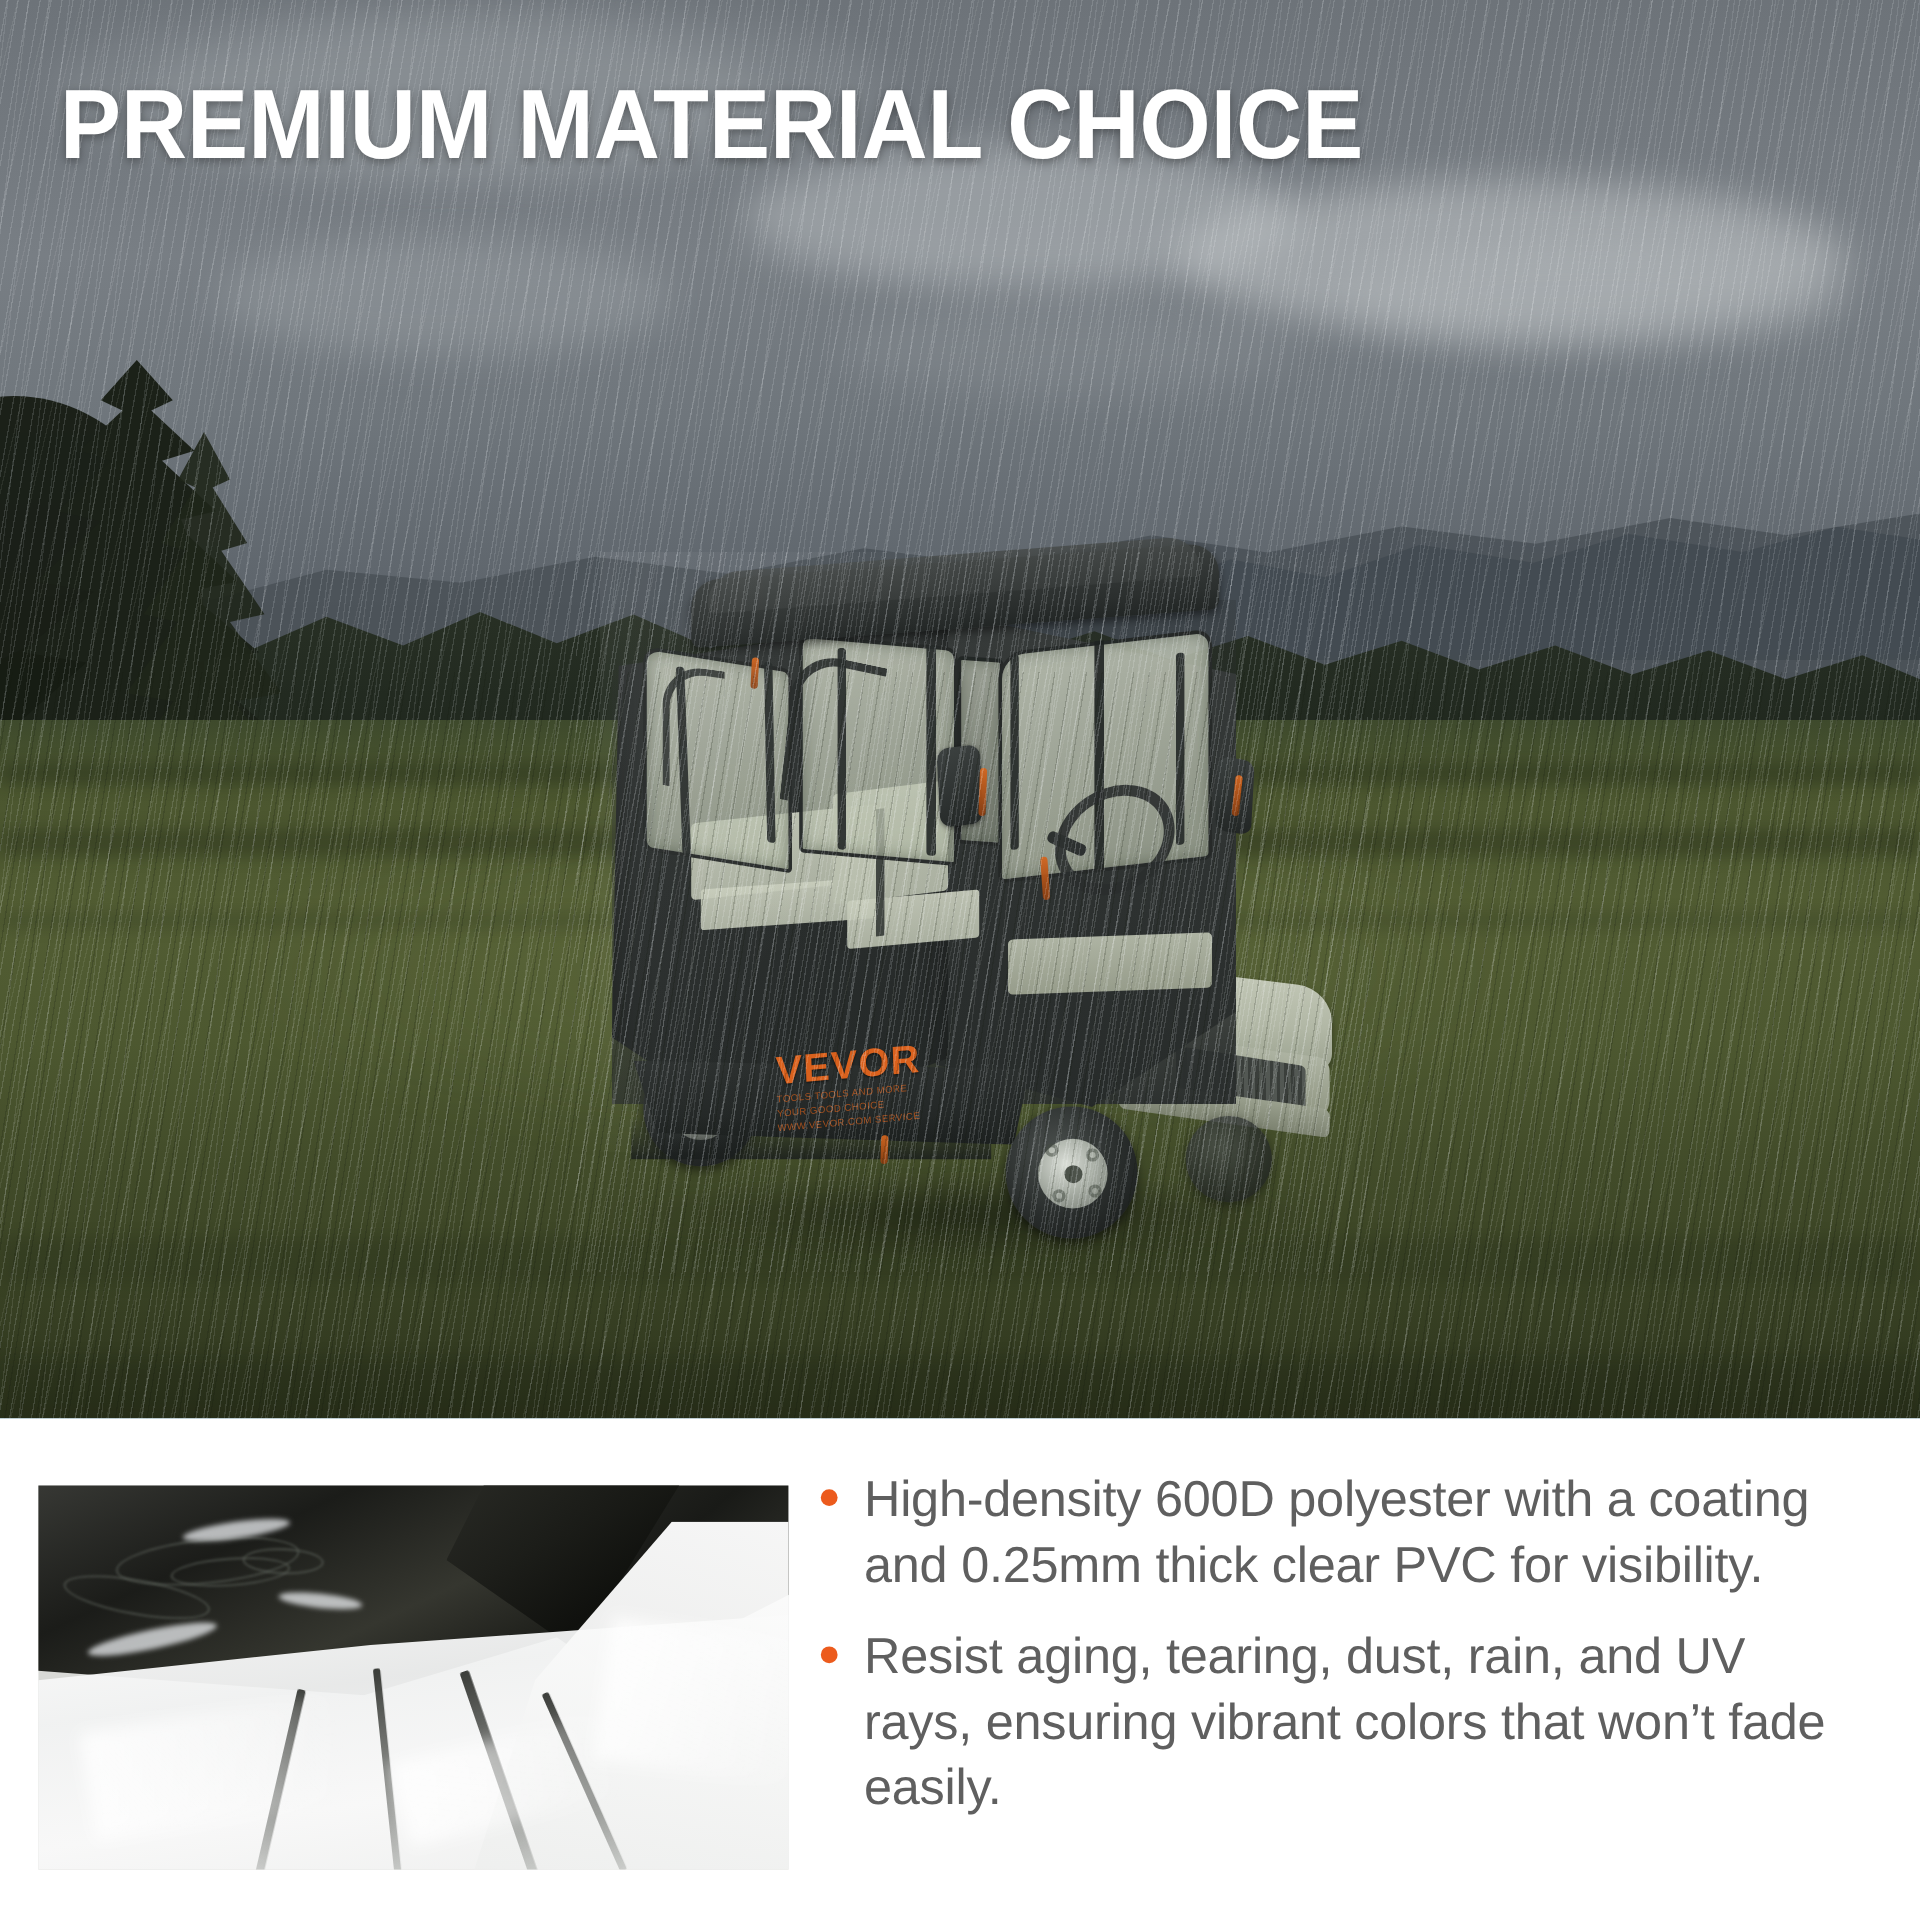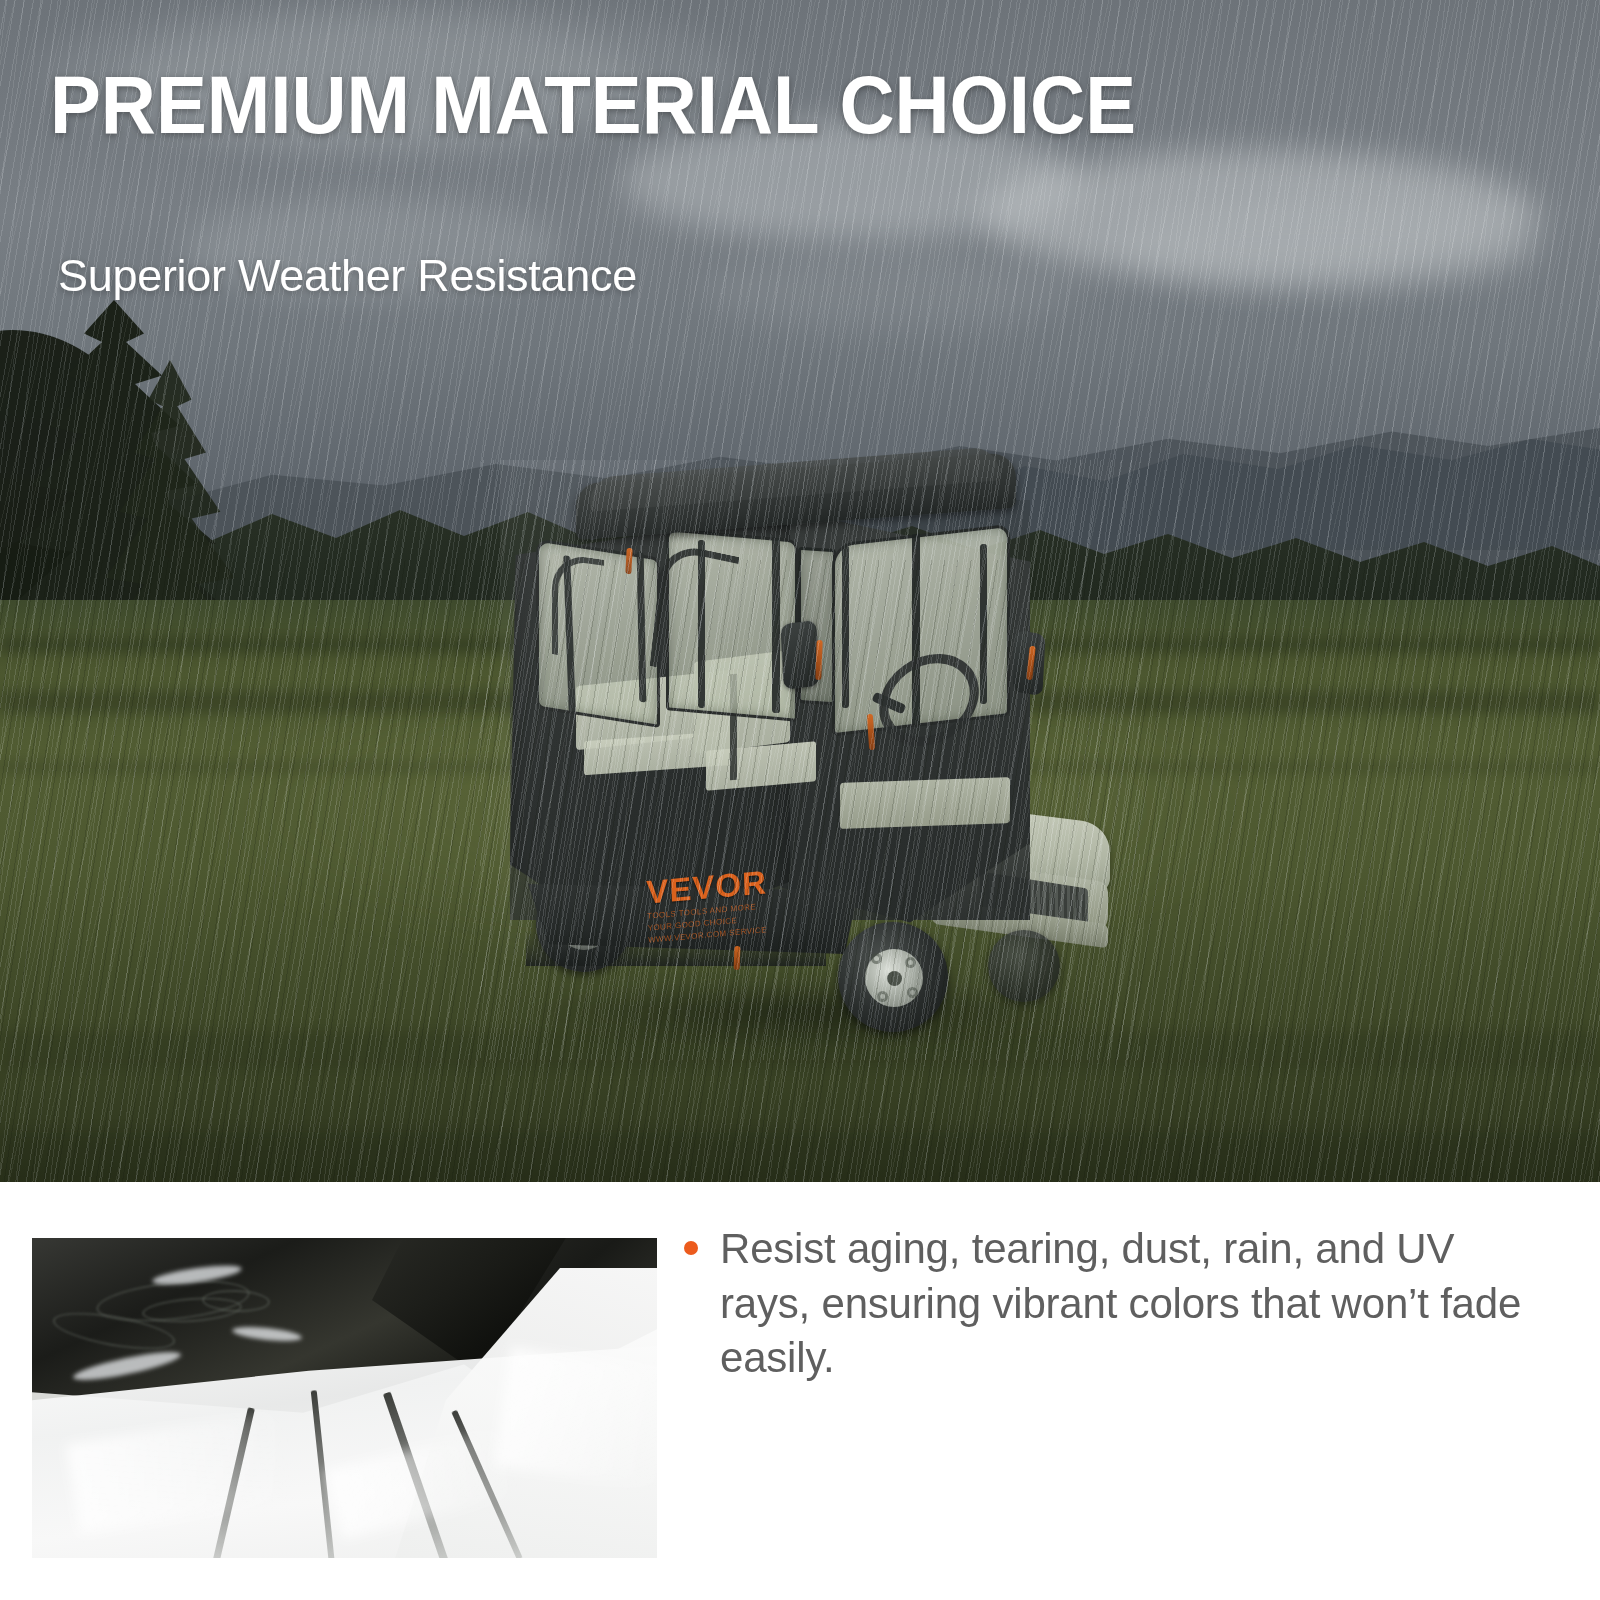--- a/index.html
+++ b/index.html
@@ -787,21 +787,20 @@
       </div>
 
       <div class="fabric-sheen"></div>
       <div class="cart-rain"></div>
     </div>
 
     <div class="rain-dark"></div>
     <div class="rain"></div>
 
     <div class="headline">PREMIUM MATERIAL CHOICE</div>
-    <div class="subline subline-2">Superior Weather Resistance</div>
   </div>
 
   <div class="bottom">
 
     <div class="detail-photo">
       <div class="pvc-dark-top"></div>
       <div class="pvc-mid-dark"></div>
       <div class="wrinkle wr1"></div>
       <div class="wrinkle wr2"></div>
       <div class="wrinkle wr3"></div>
@@ -816,18 +815,22 @@
       <div class="crease cr3"></div>
       <div class="crease cr4"></div>
       <div class="gloss gl1"></div>
       <div class="gloss gl2"></div>
       <div class="gloss gl3"></div>
     </div>
 
     <div class="bullets">
       <div class="bullet-row">
         <div class="bullet-dot"></div>
+        <div class="bullet-text">High-density 600D polyester with a coating and 0.25mm thick clear PVC for visibility.</div>
+      </div>
+      <div class="bullet-row">
+        <div class="bullet-dot"></div>
         <div class="bullet-text">Resist aging, tearing, dust, rain, and UV rays, ensuring vibrant colors that won’t fade easily.</div>
       </div>
     </div>
 
   </div>
 </div>
 
 </body></html>

